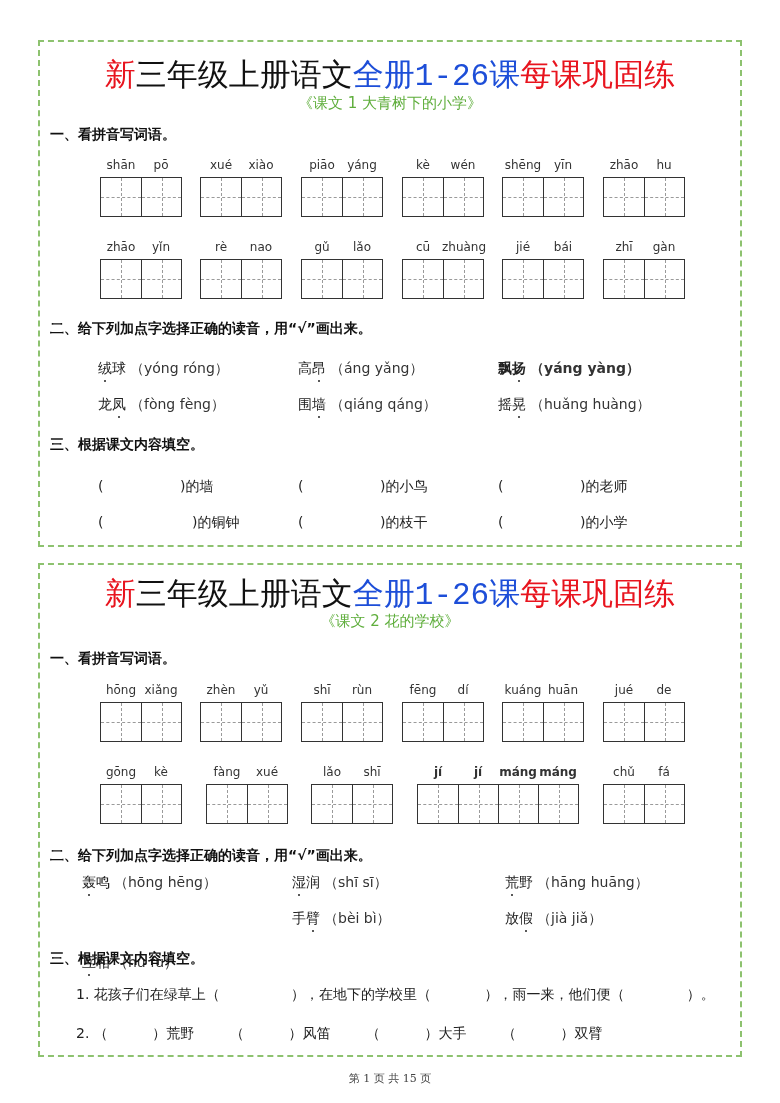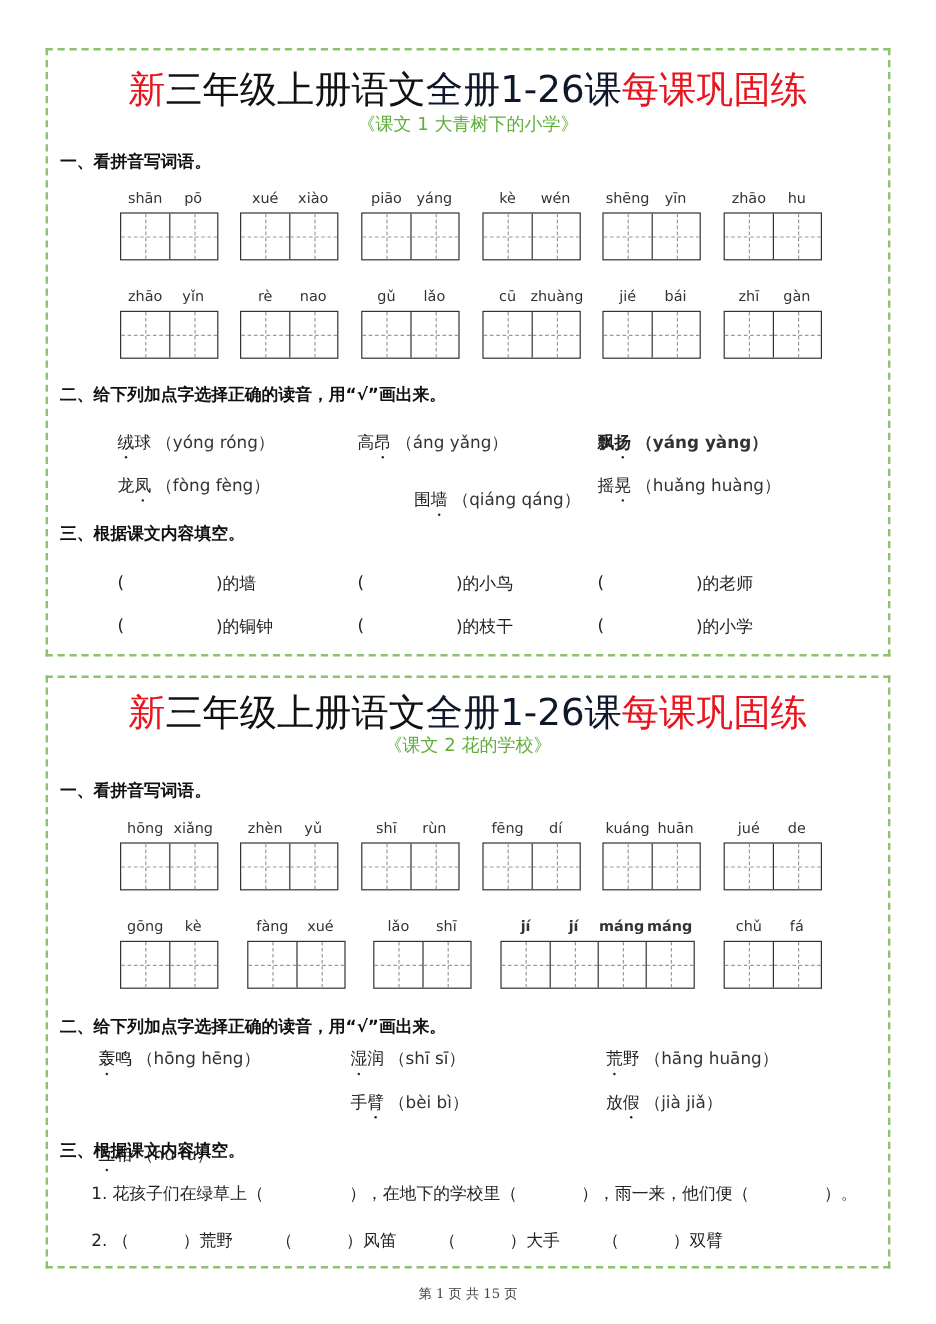--- a/index.html
+++ b/index.html
@@ -2,21 +2,21 @@
 <html><head>
 <meta charset="utf-8">
 <style>
   html, body { margin: 0; padding: 0; background: #ffffff; }
   body { width: 780px; height: 1103px; position: relative; overflow: hidden;
          font-family: "DejaVu Sans", "Liberation Sans", sans-serif; color: #111; }
   .panel { position: absolute; left: 38px; width: 704px; border: 2px dashed #8dc26f; box-sizing: border-box; background: #fff; }
   .title { position: absolute; left: 0; right: 0; text-align: center; font-size: 31px; letter-spacing: 0px; white-space: nowrap; }
   .title .c-red { color: #e8141e; }
   .title .c-black { color: #111; }
-  .title .c-blue { color: #0f172a; }
+  .title .c-blue { color: #1d4ed8; font-family: Liberation Mono, monospace; }
   .subtitle { position: absolute; left: 0; right: 0; text-align: center; font-size: 15px; color: #5fae3c; white-space: nowrap; }
   .heading { position: absolute; left: 10px; font-size: 14px; font-weight: bold; color: #111; white-space: nowrap; }
   .word { position: absolute; }
   .pinyin { position: absolute; top: 0; height: 16px; font-size: 12px; color: #333; text-align: center; white-space: nowrap; }
   .grid { position: absolute; top: 19px; height: 40px; display: flex; border: 1.5px solid #333; box-sizing: border-box; }
   .cell { width: 40px; height: 100%; position: relative; box-sizing: border-box; }
   .cell + .cell { border-left: 1.5px solid #333; }
   .cell::before { content: ""; position: absolute; left: 50%; top: 0; bottom: 0; border-left: 1px dashed #9a9a9a; }
   .cell::after { content: ""; position: absolute; top: 50%; left: 0; right: 0; border-top: 1px dashed #9a9a9a; }
   .choice { position: absolute; font-size: 14px; white-space: nowrap; color: #222; }
@@ -138,38 +138,38 @@
         </div>
       </div>
     </div>
 
   <div class="heading" style="top:278px;">二、给下列加点字选择正确的读音，用“√”画出来。</div>
   <div id="l0s2">
       <div class="choice" style="left: 58px; top: 318px;"><span class="dot">绒</span><span>球</span><span class="opts">（yóng   róng）</span></div>
       <div class="choice" style="left: 258px; top: 318px;"><span>高</span><span class="dot">昂</span><span class="opts">（áng   yǎng）</span></div>
       <div class="choice" style="left: 458px; top: 318px; font-weight: bold;"><span>飘</span><span class="dot">扬</span><span class="opts">（yáng   yàng）</span></div>
       <div class="choice" style="left: 58px; top: 354px;"><span>龙</span><span class="dot">凤</span><span class="opts">（fòng   fèng）</span></div>
-      <div class="choice" style="left: 258px; top: 366px; margin-left: 47px;"><span>围</span><span class="dot">墙</span><span class="opts">（qiáng   qáng）</span></div>
+      <div class="choice" style="left: 258px; top: 354px;"><span>围</span><span class="dot">墙</span><span class="opts">（qiáng   qáng）</span></div>
       <div class="choice" style="left: 458px; top: 354px;"><span>摇</span><span class="dot">晃</span><span class="opts">（huǎng   huàng）</span></div>
     </div>
 
   <div class="heading" style="top:394px;">三、根据课文内容填空。</div>
   <div id="l0s3">
       <div class="fill" style="left: 58px; top: 436px;">(</div>
       <div class="fill" style="left: 66px; top: 436px; width: 72px; height: 18px;"></div>
       <div class="fill" style="left: 140px; top: 436px;">)的墙</div>
       <div class="fill" style="left: 258px; top: 436px;">(</div>
       <div class="fill" style="left: 266px; top: 436px; width: 72px; height: 18px;"></div>
       <div class="fill" style="left: 340px; top: 436px;">)的小鸟</div>
       <div class="fill" style="left: 458px; top: 436px;">(</div>
       <div class="fill" style="left: 466px; top: 436px; width: 72px; height: 18px;"></div>
       <div class="fill" style="left: 540px; top: 436px;">)的老师</div>
       <div class="fill" style="left: 58px; top: 472px;">(</div>
       <div class="fill" style="left: 66px; top: 472px; width: 72px; height: 18px;"></div>
-      <div class="fill" style="left: 140px; top: 472px;">)的铜钟</div>
+      <div class="fill" style="left: 152px; top: 472px;">)的铜钟</div>
       <div class="fill" style="left: 258px; top: 472px;">(</div>
       <div class="fill" style="left: 266px; top: 472px; width: 72px; height: 18px;"></div>
       <div class="fill" style="left: 340px; top: 472px;">)的枝干</div>
       <div class="fill" style="left: 458px; top: 472px;">(</div>
       <div class="fill" style="left: 466px; top: 472px; width: 72px; height: 18px;"></div>
       <div class="fill" style="left: 540px; top: 472px;">)的小学</div>
     </div>
 </div>
 
 <div class="panel" style="top:563px;height:494px;">

